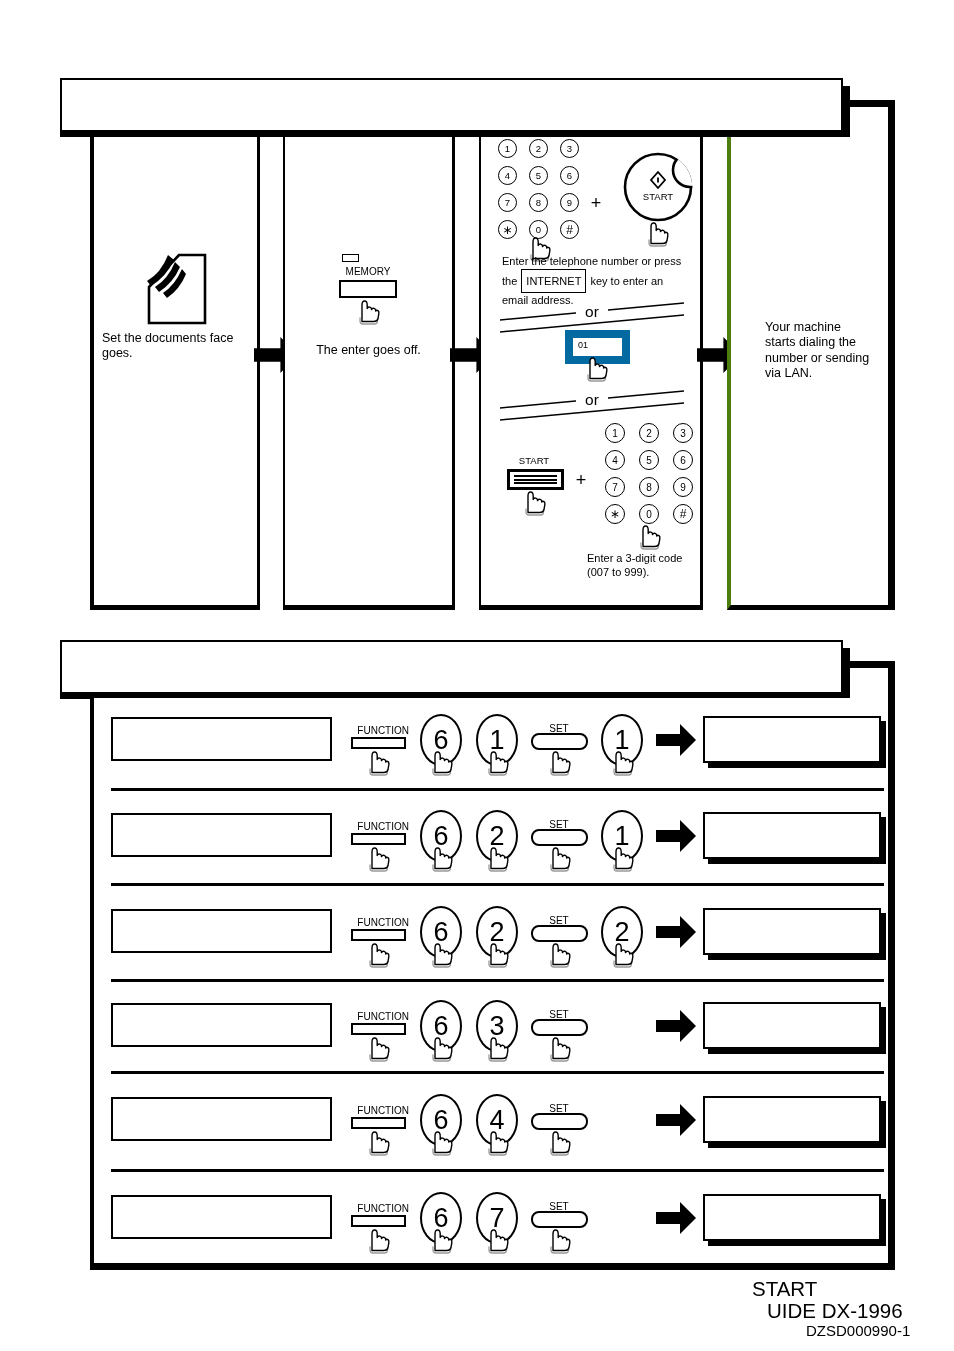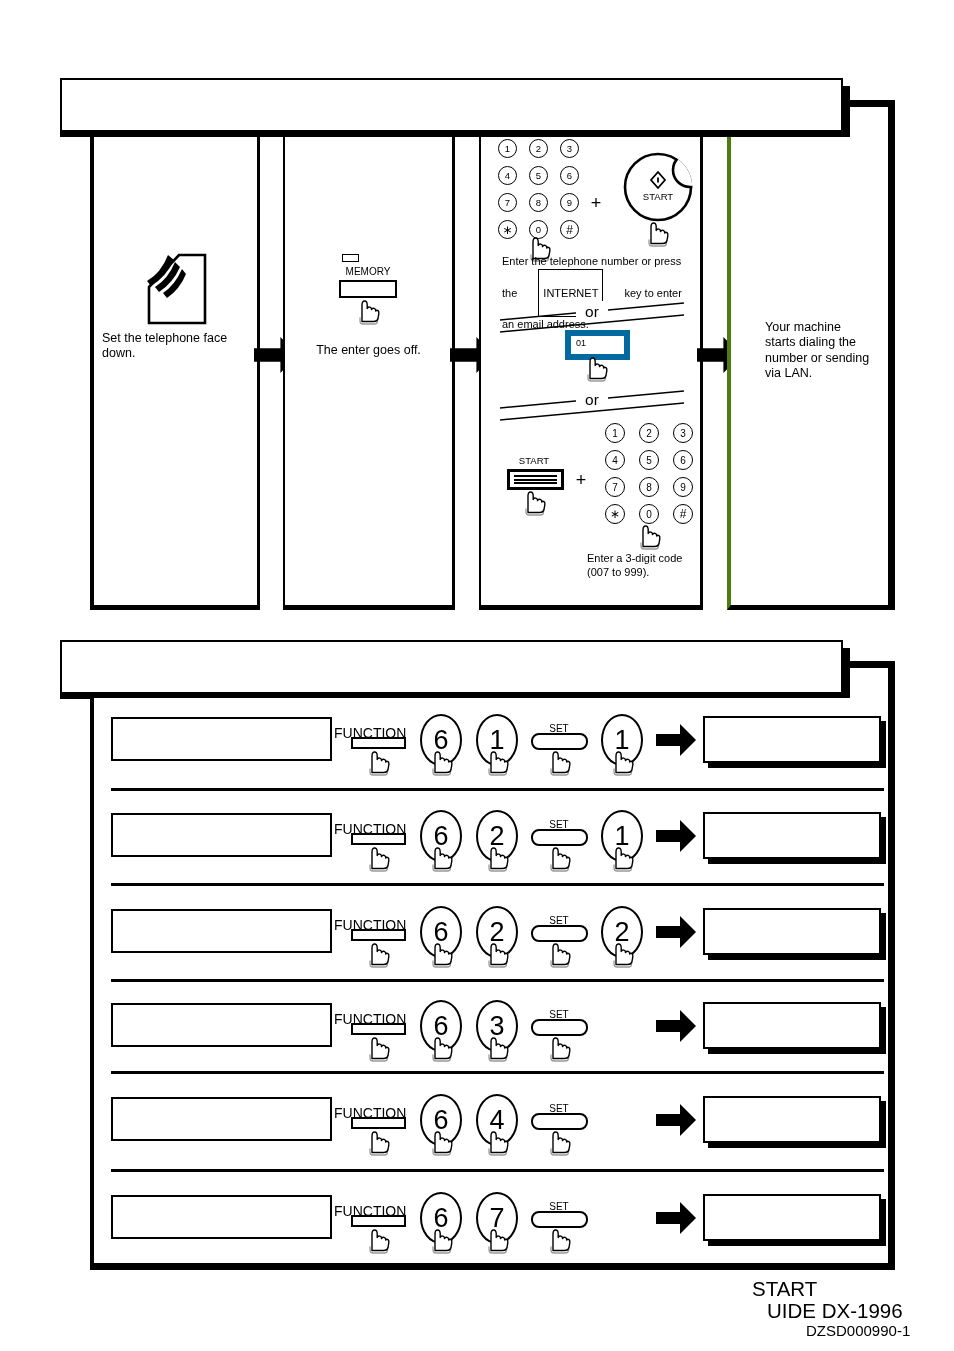--- a/index.html
+++ b/index.html
@@ -39,38 +39,38 @@
          display:flex; align-items:center; justify-content:center;
          font-size:9.5px; }
   .kp1 .key { width:19px; height:19px; }
   .kp2 .key { width:20px; height:20px; font-size:10px; }
   .key.sym { font-size:12px; }
 
   .plus { position:absolute; font-size:18px; }
 
   .ordiv { position:absolute; width:184px; height:36px; }
 
-  .onetouch { position:absolute; width:65px; height:29px; border:6px solid #0369a1;
+  .onetouch { position:absolute; width:65px; height:29px; border:8px solid #0369a1;
               background:#fff; font-size:9px; padding:2px 0 16px 5px; }
 
   .abbrbtn { position:absolute; width:57px; height:21px; border:3px solid #000; background:#fff;
              display:flex; flex-direction:column; justify-content:space-evenly; padding:1px 4px; }
   .abbrbtn i { display:block; height:2px; background:#000; }
 
-  .boxedkey { display:inline-block; border:1.5px solid #000; padding:16px 4px; margin:0 18px; }
+  .boxedkey { display:inline-block; border:1.5px solid #000; padding:4px 4px; margin:0 1px; }
 
   
   .bpanel { position:absolute; left:90px; top:698px; width:798px; height:572px; background:#fff;
             border-left:4px solid #000; border-bottom:7px solid #000; }
   .sep { position:absolute; left:111px; width:773px; height:3px; background:#000; }
 
   .frow { position:absolute; left:0; width:954px; height:100px; }
   .lbox { position:absolute; left:111px; top:27px; width:221px; height:44px;
           background:#fff; border:2px solid #000; }
-  .fnl  { position:absolute; left:334px; top:35px; width:62px; text-align:left; font-size:14px; }
+  .fnl  { position:absolute; left:347px; top:35px; width:62px; text-align:right; font-size:10px; }
   .fnb  { position:absolute; left:351px; top:47px; width:55px; height:12px;
           background:#fff; border:2.5px solid #000; }
   .dcirc { position:absolute; top:24px; width:42px; height:52px; background:#fff;
            border:2.5px solid #000; border-radius:50%;
            display:flex; align-items:center; justify-content:center; font-size:27px; }
   .c1 { left:420px; } .c2 { left:476px; } .c3 { left:601px; }
   .setl { position:absolute; left:530px; top:33px; width:58px; text-align:center; font-size:10px; }
   .setb { position:absolute; left:531px; top:43px; width:57px; height:17px;
           background:#fff; border:2.5px solid #000; border-radius:8px; }
   .rarrow { position:absolute; left:656px; top:34px; }
@@ -107,21 +107,21 @@
   <div class="frameh" style="top:100px"></div>
   <div class="framev" style="top:100px;height:510px"></div>
 
   <div class="panel p1">
     <svg style="position:absolute;left:47px;top:108px" width="72" height="84" viewBox="0 0 72 84">
       <path d="M8,42 L38,10 L64,10 L64,78 L8,78 Z" fill="#fff" stroke="#000" stroke-width="2.6"></path>
       <path d="M6,36 Q20,28 27,10 L33,15 Q25,32 10,41 Z" fill="#000"></path>
       <path d="M14,42 Q27,34 34,17 L39,22 Q32,38 18,47 Z" fill="#000"></path>
       <path d="M22,48 Q34,40 41,24 L45,29 Q39,44 26,53 Z" fill="#000"></path>
     </svg>
-    <div class="cap" style="left:8px;top:194px;width:150px">Set the telephone face down.</div>
+    <div class="cap" style="left:8px;top:194px;width:150px">Set the documents face goes.</div>
   </div>
 
   <svg class="bigarrow" style="left:254px;top:337px" width="44" height="36" viewBox="0 0 40 32" preserveAspectRatio="none">
     <use href="#arrow-shape"></use>
   </svg>
 
   <div class="panel p2">
     <div style="position:absolute;left:57px;top:117px;width:17px;height:8px;border:1.5px solid #000"></div>
     <div class="btnlabel" style="left:40px;top:129px;width:86px">MEMORY</div>
     <div class="rectbtn" style="left:54px;top:143px;width:58px;height:18px"></div>

